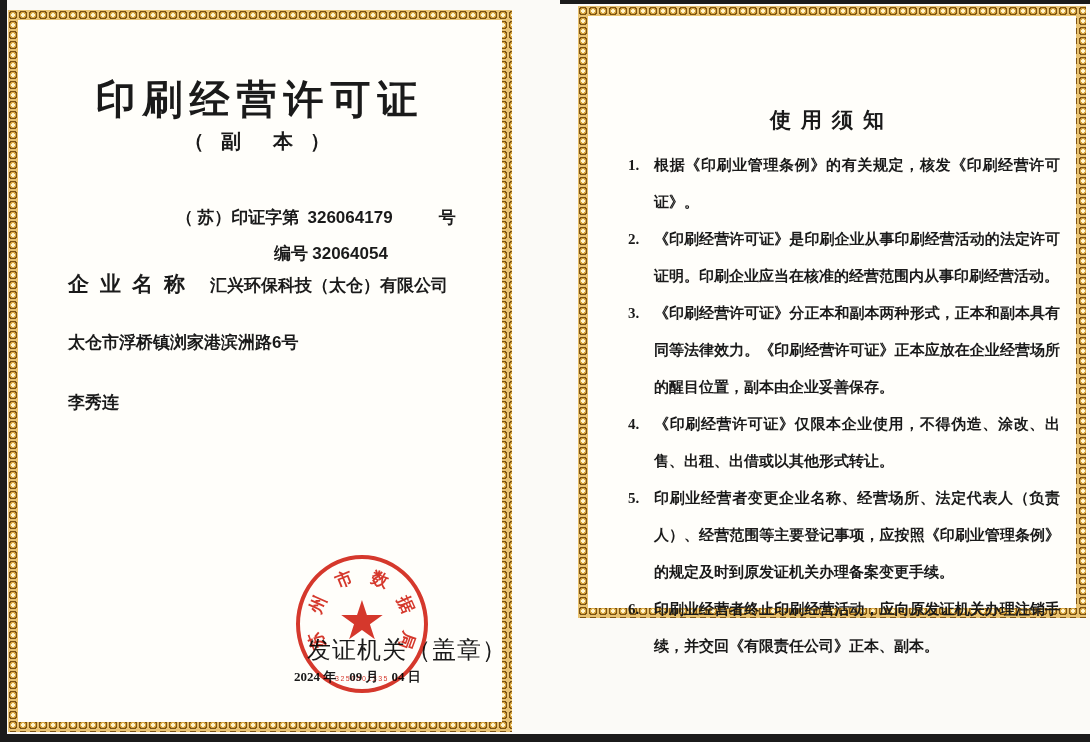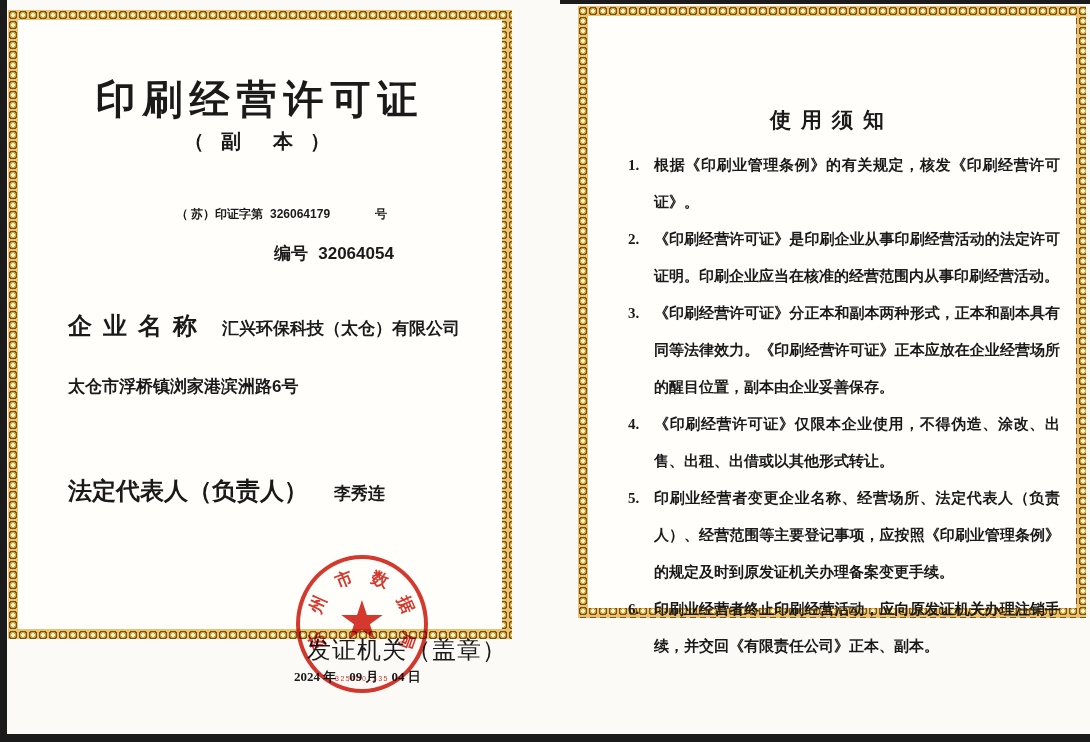--- a/index.html
+++ b/index.html
@@ -14,47 +14,47 @@
   .edge-bottom{left:0;bottom:0;width:1090px;height:8px;}
   .edge-top-right{left:560px;top:0;width:530px;height:4px;}
 
   .page{
     position:absolute;box-sizing:border-box;
     background-image:radial-gradient(circle at 5px 5px,#fdf2cb 0 1.8px,#d7a53f 1.8px 3.4px,#7c5315 3.4px 4.4px,#e8c271 4.4px 10px);
     background-size:10px 10px;
   }
   .page-inner{position:absolute;inset:10px;background:#fffefa;}
 
-  #left-page{left:8px;top:10px;width:504px;height:629px;}
+  #left-page{left:8px;top:10px;width:504px;height:722px;}
   #right-page{left:578px;top:6px;width:508px;height:612px;}
 
   .cert-title{
     position:absolute;top:52px;left:0;width:100%;text-align:center;
     font-size:40px;font-weight:700;letter-spacing:7px;
   }
   .copy-label{
     position:absolute;top:108px;left:0;width:100%;text-align:center;
     font-size:20px;font-weight:700;letter-spacing:6px;
   }
   .license-line{
     position:absolute;top:186px;left:158px;
-    font-size:12px;font-weight:700;white-space:nowrap;
+    font-size:17px;font-weight:700;white-space:nowrap;
   }
   .license-line .num{margin-left:4px;font-family:"Liberation Sans","DejaVu Sans",sans-serif;}
   .license-line .suffix{margin-left:42px;}
   .serial-line{
     position:absolute;top:222px;left:256px;
     font-size:17px;font-weight:700;
   }
-  .serial-line .num{margin-left:6px;font-family:"Liberation Sans","DejaVu Sans",sans-serif;}
+  .serial-line .num{font-family:"Liberation Sans","DejaVu Sans",sans-serif;}
 
   #fields-container{position:absolute;top:250px;left:50px;right:26px;}
   .field-row{display:flex;align-items:baseline;margin-bottom:33px;min-height:27px;}
   .field-label{
-    font-size:24px;font-weight:700;flex:0 0 auto;white-space:nowrap;margin-top:40px;
+    font-size:21px;font-weight:700;flex:0 0 auto;white-space:nowrap;
   }
   .field-label.spaced{letter-spacing:11px;margin-right:14px;}
   .field-label.wide{letter-spacing:0;margin-right:26px;}
   .field-value{
     font-family:"Liberation Sans","DejaVu Sans",sans-serif;
     font-size:17px;font-weight:700;white-space:nowrap;
   }
   .validity-row{
     position:absolute;top:550px;left:50px;display:flex;align-items:baseline;
   }
@@ -130,21 +130,20 @@
 
       <div id="fields-container">
           <div class="field-row">
             <span class="field-label spaced">企业名称</span>
             <span class="field-value">汇兴环保科技（太仓）有限公司</span>
           </div>
           <div class="field-row">
             <span class="field-value">太仓市浮桥镇浏家港滨洲路6号</span>
           </div>
           <div class="field-row">
-            <span class="field-label wide">法定代表人（负责人）</span>
             <span class="field-value">李秀连</span>
           </div>
         </div>
 
 
       <div class="issuer-line">发证机关（盖章）</div>
 
       <div class="issue-date">2024 年　09 月　04 日</div>
 
       <div class="seal">

